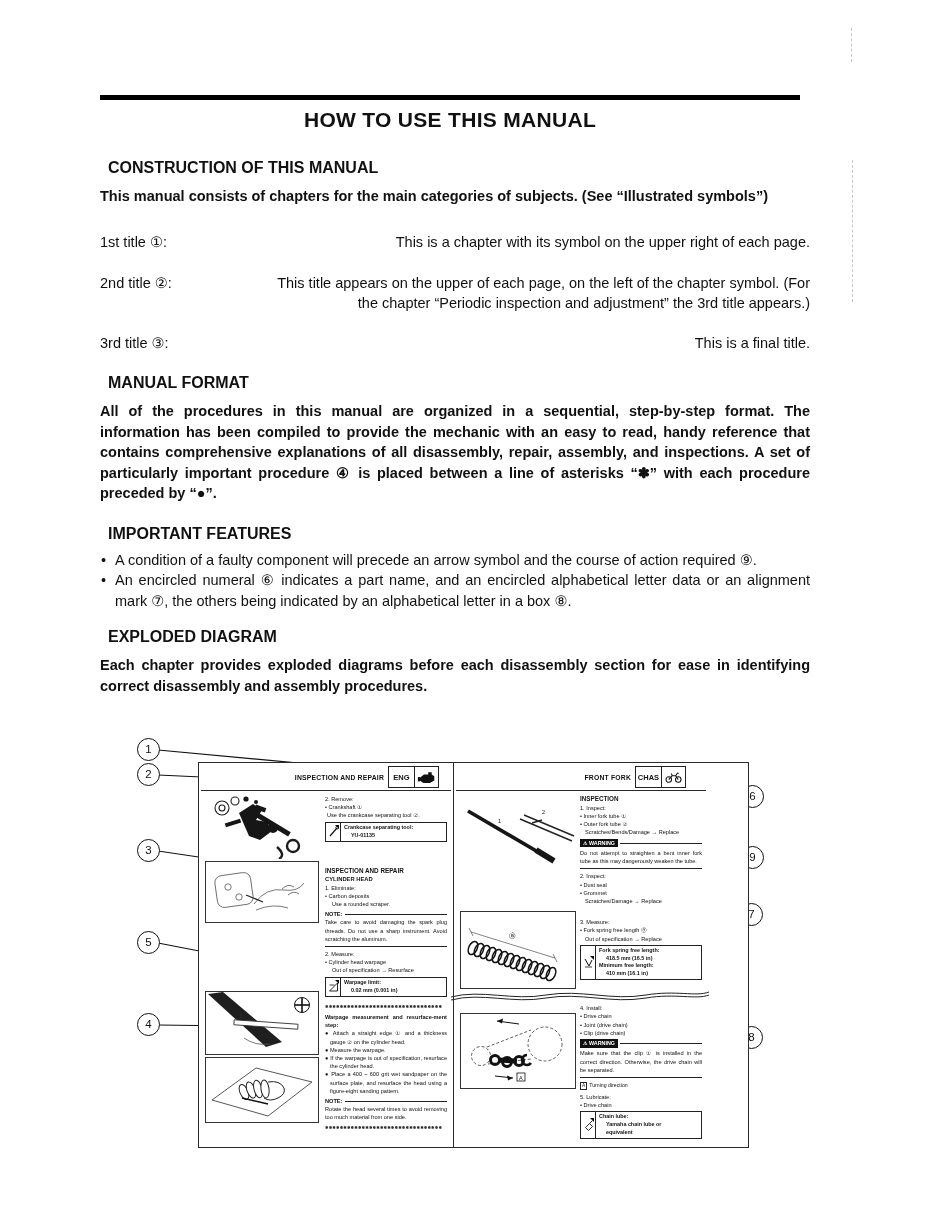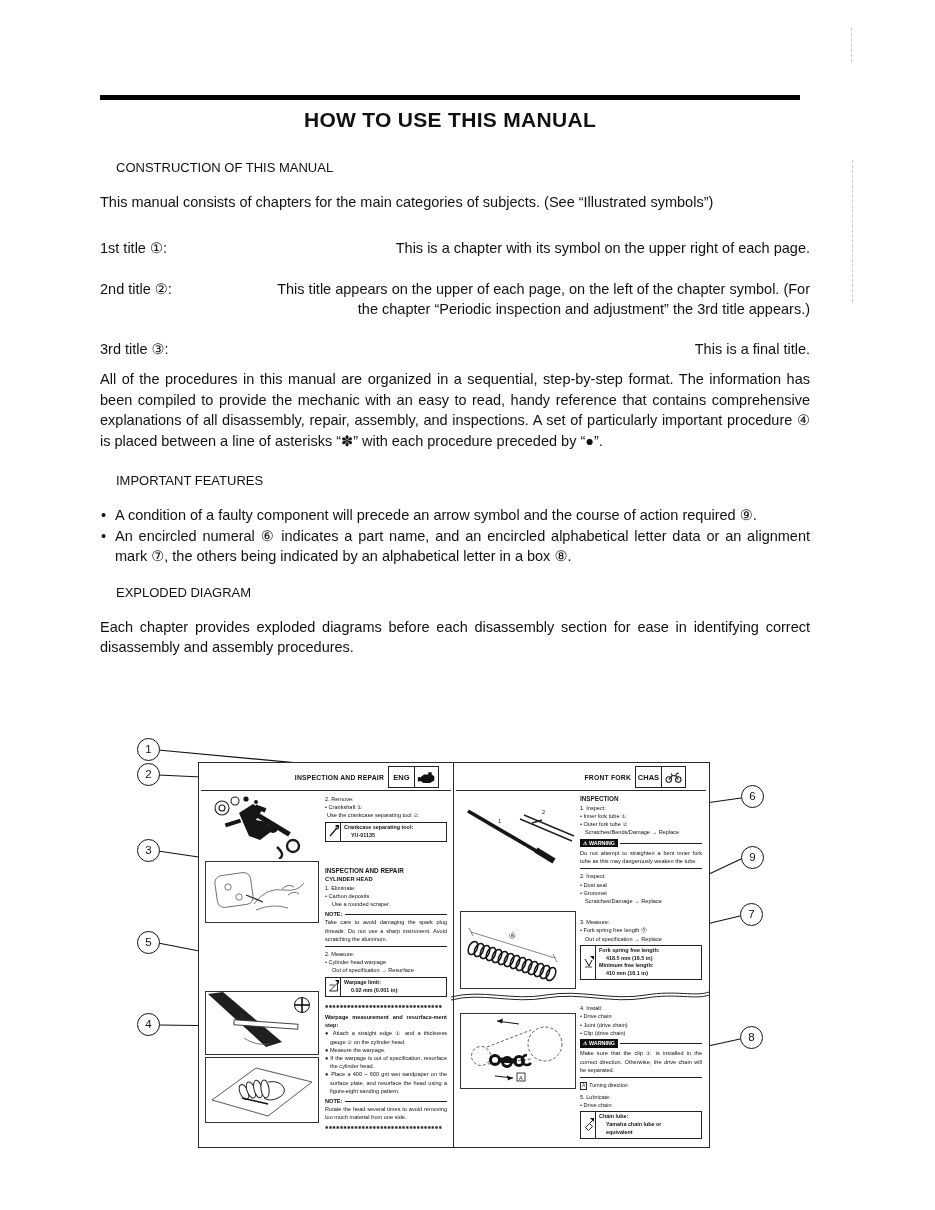--- a/index.html
+++ b/index.html
@@ -5,37 +5,37 @@
   html,body{margin:0;padding:0;}
   body{
     width:935px;height:1210px;position:relative;overflow:hidden;
     background:#ffffff;color:#111;
     font-family:"Liberation Sans", sans-serif;
     -webkit-font-smoothing:antialiased;
   }
   .content{position:absolute;left:100px;top:0;width:710px;}
   .top-rule{margin-top:95px;height:4.5px;background:#000;width:700px;}
   h1{font-size:21px;line-height:24px;font-weight:700;margin:8px 0 0;width:700px;text-align:center;letter-spacing:.3px;}
-  h2{font-size:13px;line-height:17px;font-weight:400;margin:16px;}
+  h2{font-size:16px;line-height:17px;font-weight:700;margin:8px;}
   p{font-size:14.5px;line-height:20.5px;margin:0;text-align:justify;}
   .mt-sec{margin-top:26px;}
-  .mt-p{margin-top:10px;}
+  .mt-p{margin-top:10px;font-weight:bold;}
   .def{display:flex;font-size:14.5px;line-height:20.5px;}
   .def .term{width:166px;flex-shrink:0;}
   .def .desc{flex:1;text-align:right;}
   .d1{margin-top:26px;} .d2{margin-top:20px;} .d3{margin-top:19px;}
   .mf-h{margin-top:21px;} .if-h{margin-top:21px;} .ed-h{margin-top:17px;}
   ul.feat{list-style:none;margin:3px 0 0;padding:0;}
   ul.feat li{font-size:14.5px;line-height:20.5px;text-align:justify;padding-left:15px;position:relative;}
   ul.feat li::before{content:"\2022";position:absolute;left:1px;}
   
   .artifact{position:absolute;border-left:1px dashed #c8c8c8;width:0;}
   
   .figure{position:absolute;left:0;top:736px;width:935px;height:424px;}
-  .fig-box{position:absolute;left:198px;top:26px;width:510px;height:384px;border:1.3px solid #2a2a2a;background:#fff;}
+  .fig-box{position:absolute;left:198px;top:26px;width:510px;height:384px;border:1.3px solid #2a2a2a;background:#fff;padding-left:39px;}
   .fig-divider{position:absolute;left:254px;top:0;width:1.2px;height:100%;background:#2a2a2a;}
   .overlay{position:absolute;left:0;top:0;width:935px;height:424px;pointer-events:none;}
   .callout{position:absolute;width:21px;height:21px;border:1.4px solid #111;border-radius:50%;
     background:#fff;display:flex;align-items:center;justify-content:center;
     font-size:11.5px;line-height:1;}
   .mini{position:absolute;top:2px;height:380px;width:250px;}
   .mini.lp{left:2px;} .mini.rp{left:257px;}
   .mp-header{display:flex;justify-content:flex-end;align-items:center;height:24px;}
   .mp-title{font-size:6.8px;font-weight:700;letter-spacing:.2px;margin-right:4px;}
   .tab-box{border:1px solid #222;height:20px;min-width:23px;display:flex;align-items:center;justify-content:center;
@@ -83,20 +83,21 @@
   </div>
   <div class="def d2">
     <span class="term">2nd title ②:</span>
     <span class="desc">This title appears on the upper of each page, on the left of the chapter symbol. (For the chapter “Periodic inspection and adjustment” the 3rd title appears.)</span>
   </div>
   <div class="def d3">
     <span class="term">3rd title ③:</span>
     <span class="desc">This is a final title.</span>
   </div>
 
+  <h2 class="mf-h">MANUAL FORMAT</h2>
   <p class="mt-p">All of the procedures in this manual are organized in a sequential, step-by-step format. The information has been compiled to provide the mechanic with an easy to read, handy reference that contains comprehensive explanations of all disassembly, repair, assembly, and inspections. A set of particularly important procedure ④ is placed between a line of asterisks “✽” with each procedure preceded by “●”.</p>
 
   <h2 class="if-h">IMPORTANT FEATURES</h2>
   <ul class="feat">
     <li>A condition of a faulty component will precede an arrow symbol and the course of action required ⑨.</li>
     <li>An encircled numeral ⑥ indicates a part name, and an encircled alphabetical letter data or an alignment mark ⑦, the others being indicated by an alphabetical letter in a box ⑧.</li>
   </ul>
 
   <h2 class="ed-h">EXPLODED DIAGRAM</h2>
   <p class="mt-p">Each chapter provides exploded diagrams before each disassembly section for ease in identifying correct disassembly and assembly procedures.</p>

